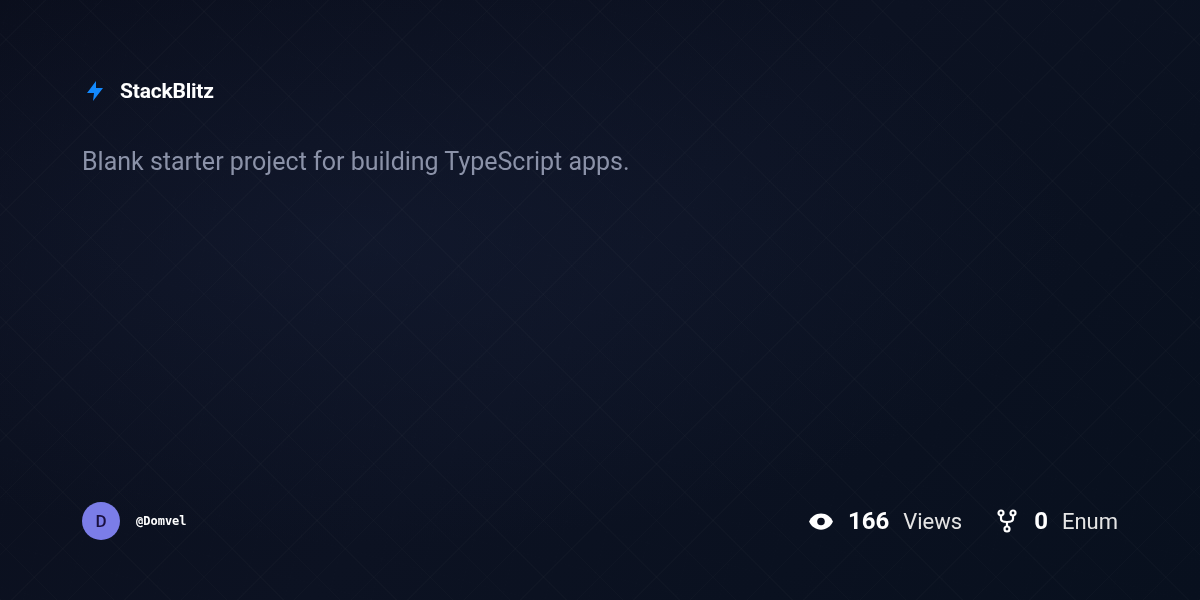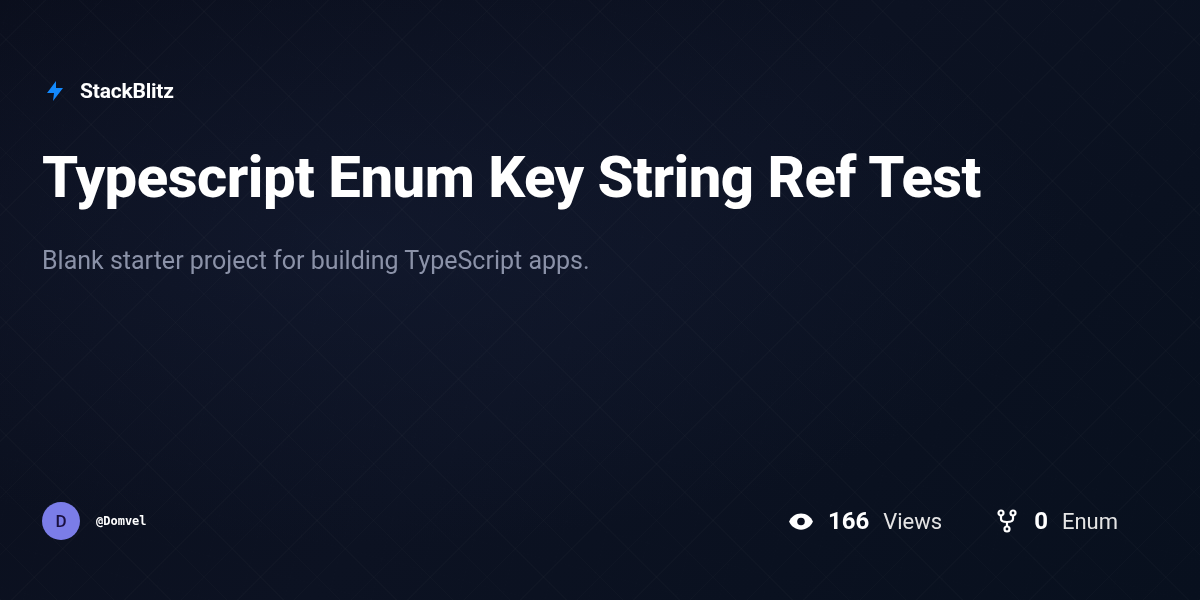--- a/index.html
+++ b/index.html
@@ -48,21 +48,21 @@
         linear-gradient(rgba(255,255,255,0.01) 1px, transparent 1px),
         linear-gradient(90deg, rgba(255,255,255,0.01) 1px, transparent 1px);
       background-size: 28px 28px;
       transform: rotate(15deg) scale(1.5);
       opacity: 0.5;
     }
     
     .container {
       position: relative;
       z-index: 1;
-      padding: 78px 82px 0 42px;
+      padding: 78px 82px 0 82px;
       height: 100%;
       display: flex;
       flex-direction: column;
     }
     
     .brand {
       display: flex;
       align-items: center;
       gap: 12px;
       margin-bottom: 40px;
@@ -130,21 +130,21 @@
     .username {
       color: #ffffff;
       font-family: ui-monospace, "SF Mono", Menlo, Monaco, Consolas, monospace;
       font-size: 12px;
       font-weight: 600;
     }
     
     .stats {
       display: flex;
       align-items: center;
-      gap: 52px;
+      gap: 32px;
     }
     
     .stat {
       display: flex;
       align-items: center;
       gap: 14px;
     }
     
     .stat-icon {
       width: 26px;
@@ -176,21 +176,20 @@
 
   <div class="brand">
     <span class="brand-icon">
       <svg width="24" height="24" viewBox="0 0 24 24" fill="none">
         <path d="M13 2 L4 14 L11 14 L10 22 L20 9 L13 9 L13 2 Z" fill="#1389FD"></path>
       </svg>
     </span>
     <span class="brand-name">StackBlitz</span>
   </div>
 
-  <h1 class="title">Typescript Enum Key String Ref Test</h1>
 
   <p class="description">Blank starter project for building TypeScript apps.</p>
 
   <div class="footer">
 
     <div class="author">
       <div class="avatar">
         <span>D</span>
       </div>
       <span class="username">@Domvel</span>

